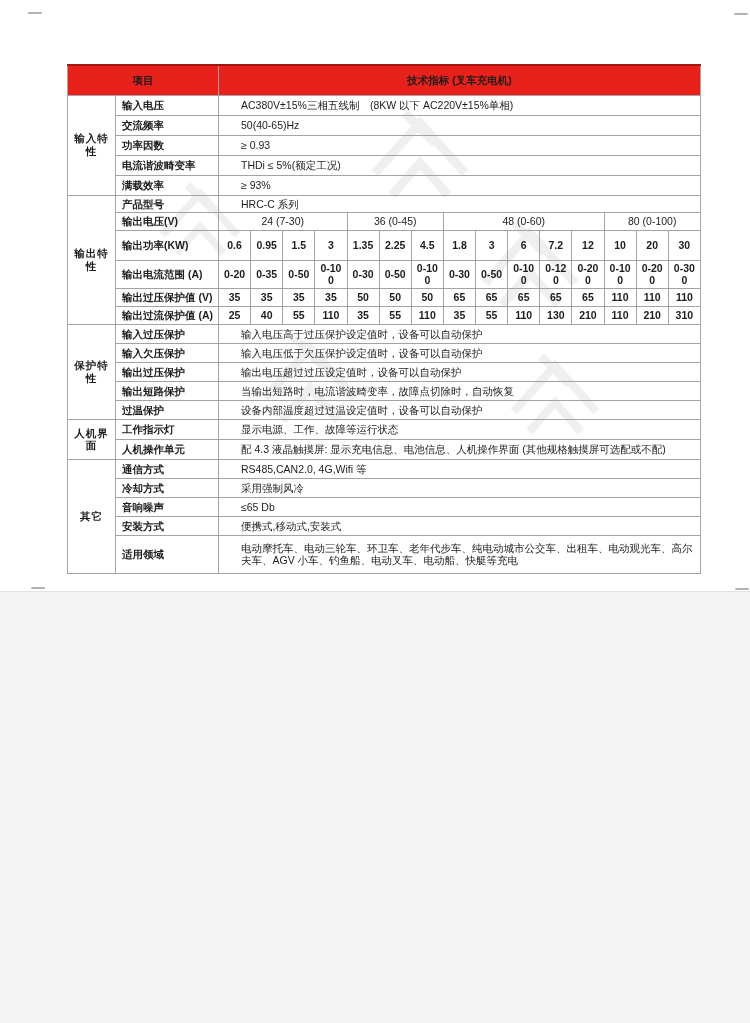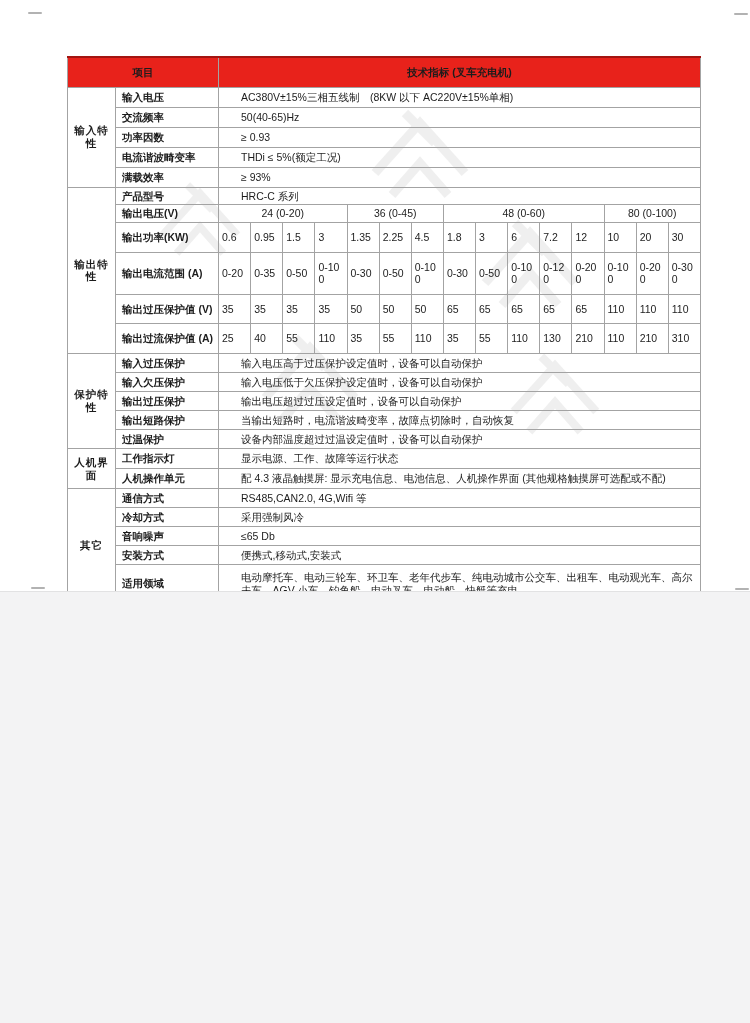--- a/index.html
+++ b/index.html
@@ -14,41 +14,41 @@
   .crop-mark{position:absolute;background:#b2b2b2;width:14px;height:2px;border-radius:1px;}
   .cm-tl{left:28px;top:12px;}
   .cm-tr{left:734px;top:13px;}
   .cm-bl{left:31px;top:587px;}
   .cm-br{left:735px;top:588px;}
 
   
   .wm{position:absolute;opacity:0.13;pointer-events:none;}
 
   
-  table.spec{position:absolute;left:67px;top:56px;width:633px;
+  table.spec{position:absolute;left:67px;top:64px;width:633px;
     border-collapse:collapse;table-layout:fixed;
     border:1px solid #8f8f8f;border-top:2px solid #a31511;}
   table.spec td{border:1px solid #a3a3a3;vertical-align:middle;
     color:#1c1c1c;font-size:10.5px;line-height:1.2;overflow:hidden;}
 
   col.c-cat{width:48px;} col.c-lbl{width:103px;} col.c-data{width:32.13px;}
 
   tr.r-head{height:30px;} tr.r-std{height:20px;} tr.r-thin{height:16px;}
   tr.r-power{height:30px;} tr.r-cur{height:25px;} tr.r-ovp{height:18px;}
   tr.r-prot{height:19px;} tr.r-hmi{height:20px;} tr.r-oth{height:19px;} tr.r-app{height:38px;}
 
   td.hd{background:#e8221b;color:#ffffff;font-weight:bold;font-size:12.5px;
     text-align:center;border-color:#e8221b;}
   td.hd-spec{border-left:2px solid #fcf7f6;}
 
   td.cat{color:#d2251f;font-weight:bold;font-size:11.5px;text-align:center;
     letter-spacing:1px;padding:0 2px;margin-left:28px;}
   td.lbl{font-weight:bold;text-align:left;padding:2px 3px 2px 6px;white-space:nowrap;}
   td.val{text-align:left;padding:2px 4px 2px 22px;}
-  td.num{text-align:left;padding:8px 3px;word-break:break-all;}
+  td.num{text-align:center;padding:1px 3px;word-break:break-all;font-weight:bold;}
   td.grp{text-align:center;padding:1px 2px;white-space:nowrap;}
 </style>
 </head>
 <body>
 
 <div class="page">
 
   <div class="wm" style="left:360px;top:95px;">
     <svg width="120" height="120" viewBox="0 0 120 120">
         <g stroke="#8a8a8a" stroke-width="9" fill="none">
@@ -144,21 +144,21 @@
       <td class="val" colspan="15">≥ 93%</td>
     </tr>
 
     <tr class="r-thin">
       <td class="cat" rowspan="6">输出特性</td>
       <td class="lbl">产品型号</td>
       <td class="val" colspan="15">HRC-C 系列</td>
     </tr>
     <tr class="r-thin">
       <td class="lbl">输出电压(V)</td>
-      <td class="grp" colspan="4">24 (0-20)</td>
+      <td class="grp" colspan="4">24 (7-30)</td>
       <td class="grp" colspan="3">36 (0-45)</td>
       <td class="grp" colspan="5">48 (0-60)</td>
       <td class="grp" colspan="3">80 (0-100)</td>
     </tr>
     <tr class="r-power">
       <td class="lbl">输出功率(KW)</td>
       <td class="num">0.6</td>
       <td class="num">0.95</td>
       <td class="num">1.5</td>
       <td class="num">3</td>

